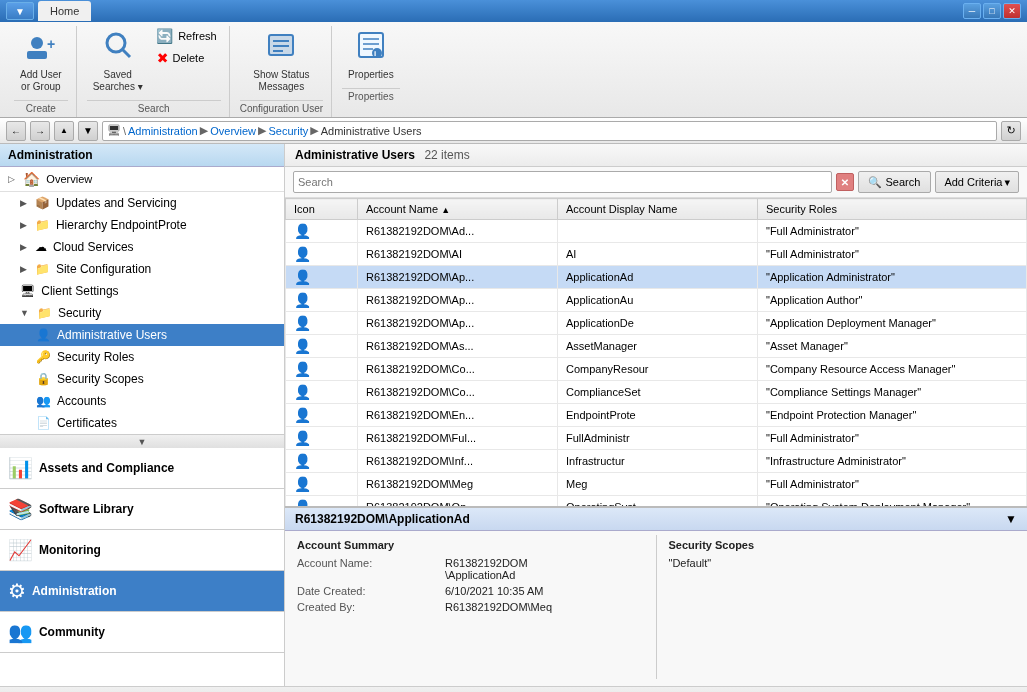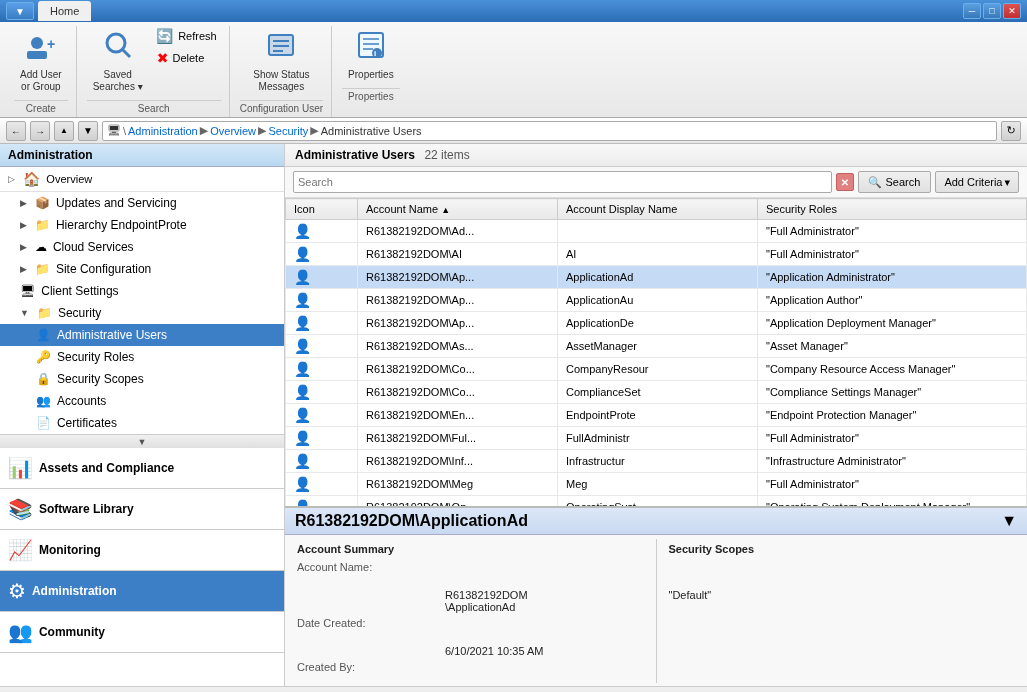--- a/index.html
+++ b/index.html
@@ -254,41 +254,41 @@
     .detail-panel {
       height: 180px;
       border-top: 2px solid #bbb;
       background: #f8f8f8;
       overflow: hidden;
       flex-shrink: 0;
     }
     .detail-header {
       background: linear-gradient(to bottom, #dce8f8, #c8d8f0);
       padding: 4px 10px;
-      font-weight: bold; font-size: 16px;
+      font-weight: bold; font-size: 12px;
       border-bottom: 1px solid #aac;
       display: flex; align-items: center; justify-content: space-between;
     }
     .detail-body {
       display: flex;
       height: calc(100% - 26px);
     }
     .detail-section {
       flex: 1;
       padding: 8px 12px;
     }
     .detail-section-title {
       font-weight: bold; font-size: 11px; margin-bottom: 6px;
       color: #222;
     }
     .detail-row {
       display: flex; gap: 8px; margin-bottom: 4px; font-size: 11px;
     }
     .detail-label { color: #555; min-width: 140px; }
-    .detail-value { color: #222; margin-top: 28px; }
+    .detail-value { color: #222; }
     .detail-divider {
       width: 1px;
       background: #ccc;
       margin: 4px 0;
     }
 
     
     .status-bar {
       height: 22px;
       background: linear-gradient(to bottom, #f0f0f0, #e0e0e0);

